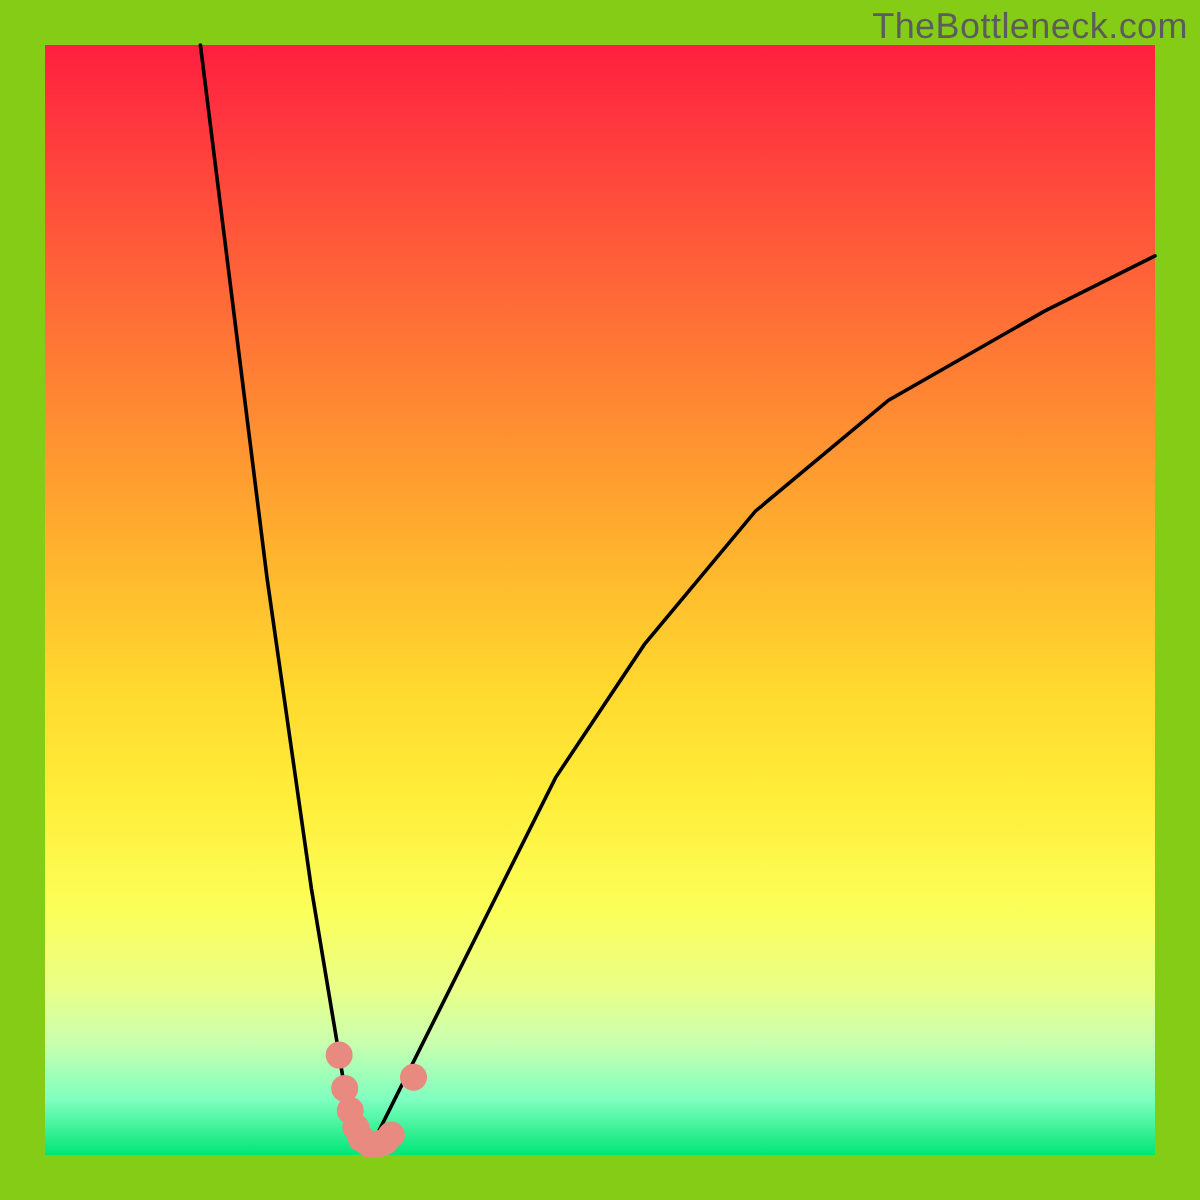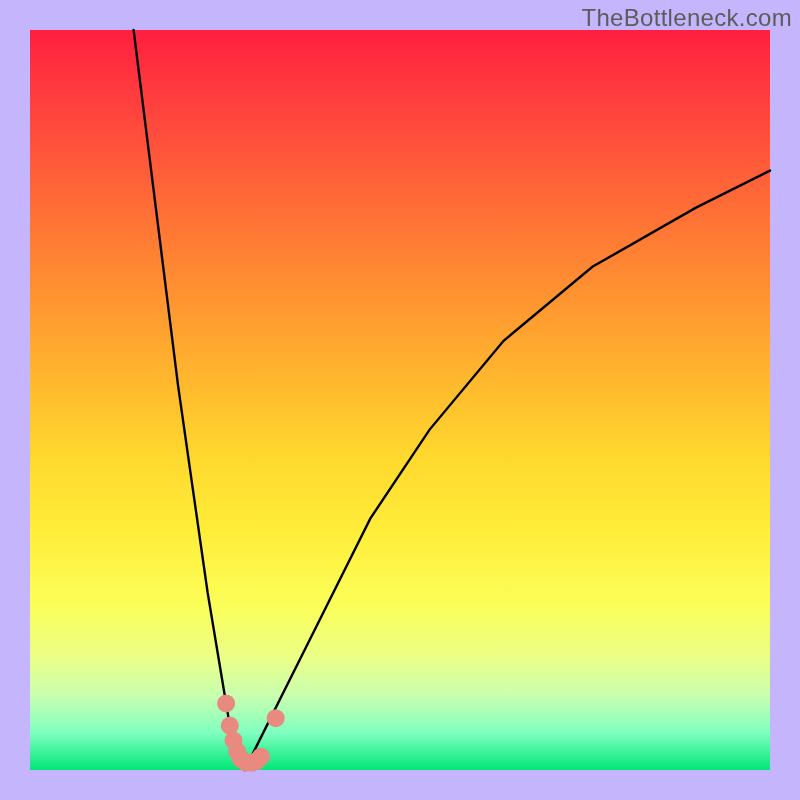--- a/index.html
+++ b/index.html
@@ -8,21 +8,21 @@
     width: 800px;
     height: 800px;
     background: #000;
     overflow: hidden;
     font-family: Arial, Helvetica, sans-serif;
   }
   .frame {
     position: absolute;
     left: 0; top: 0;
     width: 800px; height: 800px;
-    background: #c4b5fd;
+    background: #84cc16;
   }
   .plot {
     position: absolute;
     left: 30px;
     top: 30px;
     width: 740px;
     height: 740px;
     background: linear-gradient(
       to bottom,
       #ff1f3f 0%,

